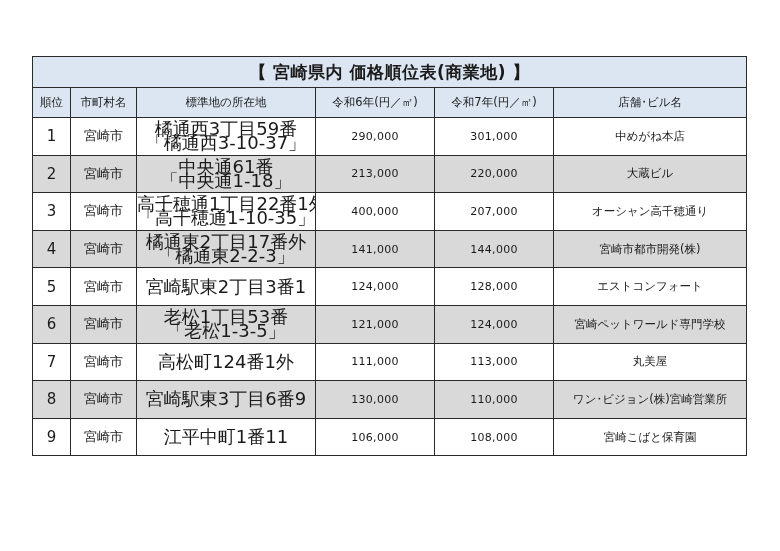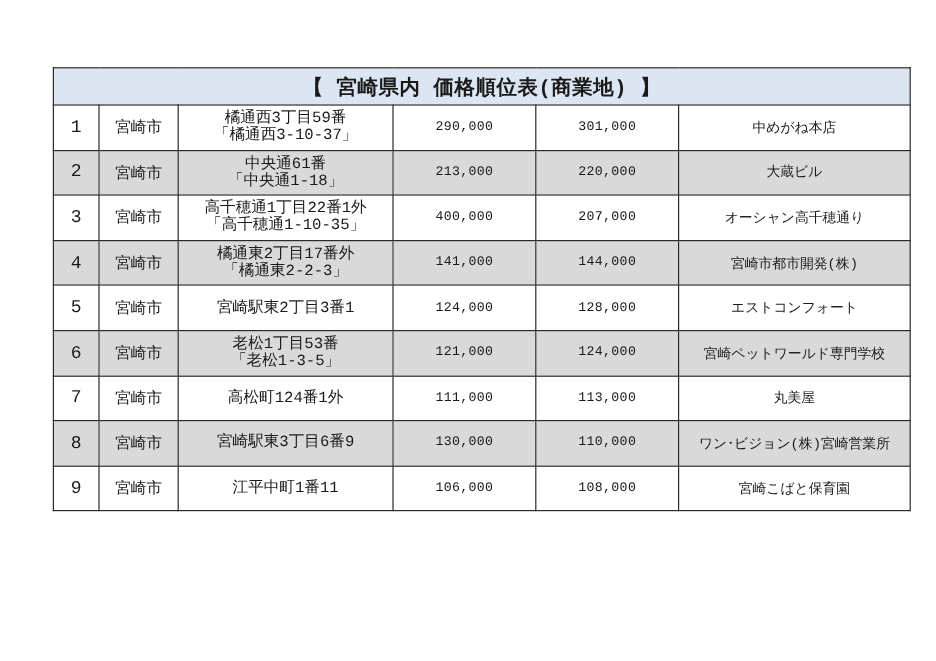--- a/index.html
+++ b/index.html
@@ -10,26 +10,25 @@
     body {
       width: 780px;
       height: 551px;
       position: relative;
       overflow: hidden;
       font-family: "DejaVu Sans", "Liberation Sans", sans-serif;
       color: #1a1a1a;
     }
     .price-table {
       position: absolute;
-      left: 44px;
+      left: 32px;
       top: 56px;
       width: 714px;
       border-collapse: collapse;
       table-layout: fixed;
-      font-family: Liberation Mono, monospace;
     }
     .price-table td, .price-table th {
       border: 1px solid #2a2a2a;
       padding: 0;
       text-align: center;
       vertical-align: middle;
       overflow: hidden;
       white-space: nowrap;
     }
     .title-row th {
@@ -51,21 +50,21 @@
     .data-row.shaded td {
       background: #d9d9d9;
     }
     .rank {
       font-size: 15px;
     }
     .city {
       font-size: 13px;
     }
     .address {
-      font-size: 13px;
+      font-size: 18px;
       line-height: 14px;
       margin-left: 35px;
     }
     .address span {
       display: block;
     }
     .price {
       font-size: 11px;
       letter-spacing: 0.3px;
     }
@@ -81,20 +80,28 @@
     <col style="width:38px">
     <col style="width:66px">
     <col style="width:179px">
     <col style="width:119px">
     <col style="width:119px">
     <col style="width:193px">
   </colgroup>
   <thead>
     <tr class="title-row">
       <th colspan="6">【 宮崎県内  価格順位表(商業地) 】</th>
+    </tr>
+    <tr class="header-row">
+      <th>順位</th>
+      <th>市町村名</th>
+      <th>標準地の所在地</th>
+      <th>令和6年(円／㎡)</th>
+      <th>令和7年(円／㎡)</th>
+      <th>店舗･ビル名</th>
     </tr>
   </thead>
   <tbody>
     <tr class="data-row">
       <td class="rank">1</td>
       <td class="city">宮崎市</td>
       <td class="address">
           <span>橘通西3丁目59番</span>
           <span>「橘通西3-10-37」</span>
         </td>

